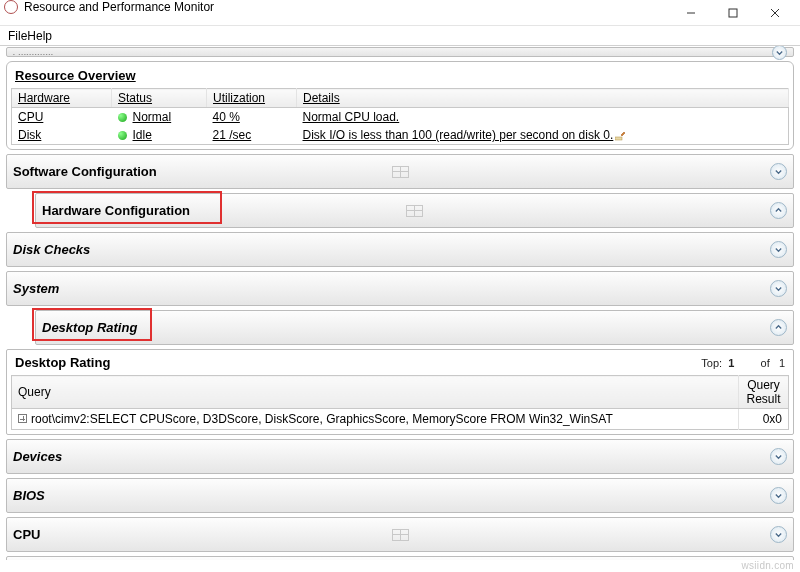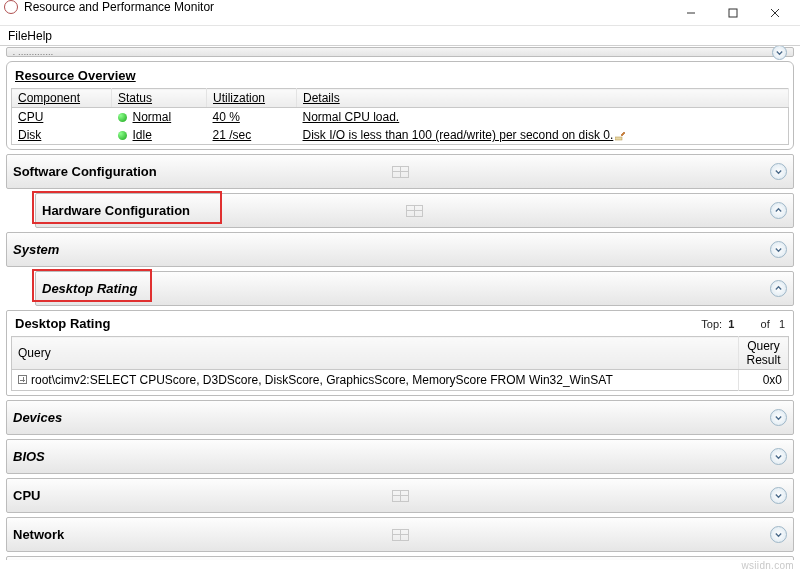--- a/index.html
+++ b/index.html
@@ -190,21 +190,21 @@
           <path d="M2 4 L5 7 L8 4" fill="none" stroke="#4a6a8a" stroke-width="1.5"></path>
         </svg>
       </span>
   </div>
 
   <div class="panel" data-name="resource-overview-panel">
     <h3 data-name="resource-overview-title">Resource Overview</h3>
     <table class="ov-table" data-name="resource-overview-table">
       <tbody>
           <tr data-name="table-header-row">
-        <th style="width:100px" data-name="col-component">Component</th>
+        <th style="width:100px" data-name="col-component">Hardware</th>
         <th style="width:95px" data-name="col-status">Status</th>
         <th style="width:90px" data-name="col-util">Utilization</th>
         <th data-name="col-details">Details</th>
       </tr>
       <tr data-name="table-row">
         <td data-name="cell-component">CPU</td>
         <td data-name="cell-status"><span class="status-dot" data-name="status-dot-green-icon"></span><span>Normal</span></td>
         <td data-name="cell-util">40 %</td>
         <td data-name="cell-details">Normal CPU load.</td>
       </tr>
@@ -239,20 +239,28 @@
         <span class="grid-icon"></span>
       </span>
     <span class="chevbtn" data-name="chevron-up-icon">
         <svg viewBox="0 0 10 10">
           <path d="M2 6 L5 3 L8 6" fill="none" stroke="#4a6a8a" stroke-width="1.5"></path>
         </svg>
       </span>
   </div>
   <style>.bar.hl[data-name="section-hardware-configuration"]::after{ left:-4px; top:-3px; width:186px; height:29px; }</style>
 
+  <div class="bar italic" data-name="section-disk-checks">
+    <span class="label" data-name="section-label">Disk Checks</span>
+    <span class="chevbtn" data-name="chevron-down-icon">
+        <svg viewBox="0 0 10 10">
+          <path d="M2 4 L5 7 L8 4" fill="none" stroke="#4a6a8a" stroke-width="1.5"></path>
+        </svg>
+      </span>
+  </div>
 
   <div class="bar italic" data-name="section-system">
     <span class="label" data-name="section-label">System</span>
     <span class="chevbtn" data-name="chevron-down-icon">
         <svg viewBox="0 0 10 10">
           <path d="M2 4 L5 7 L8 4" fill="none" stroke="#4a6a8a" stroke-width="1.5"></path>
         </svg>
       </span>
   </div>
 

